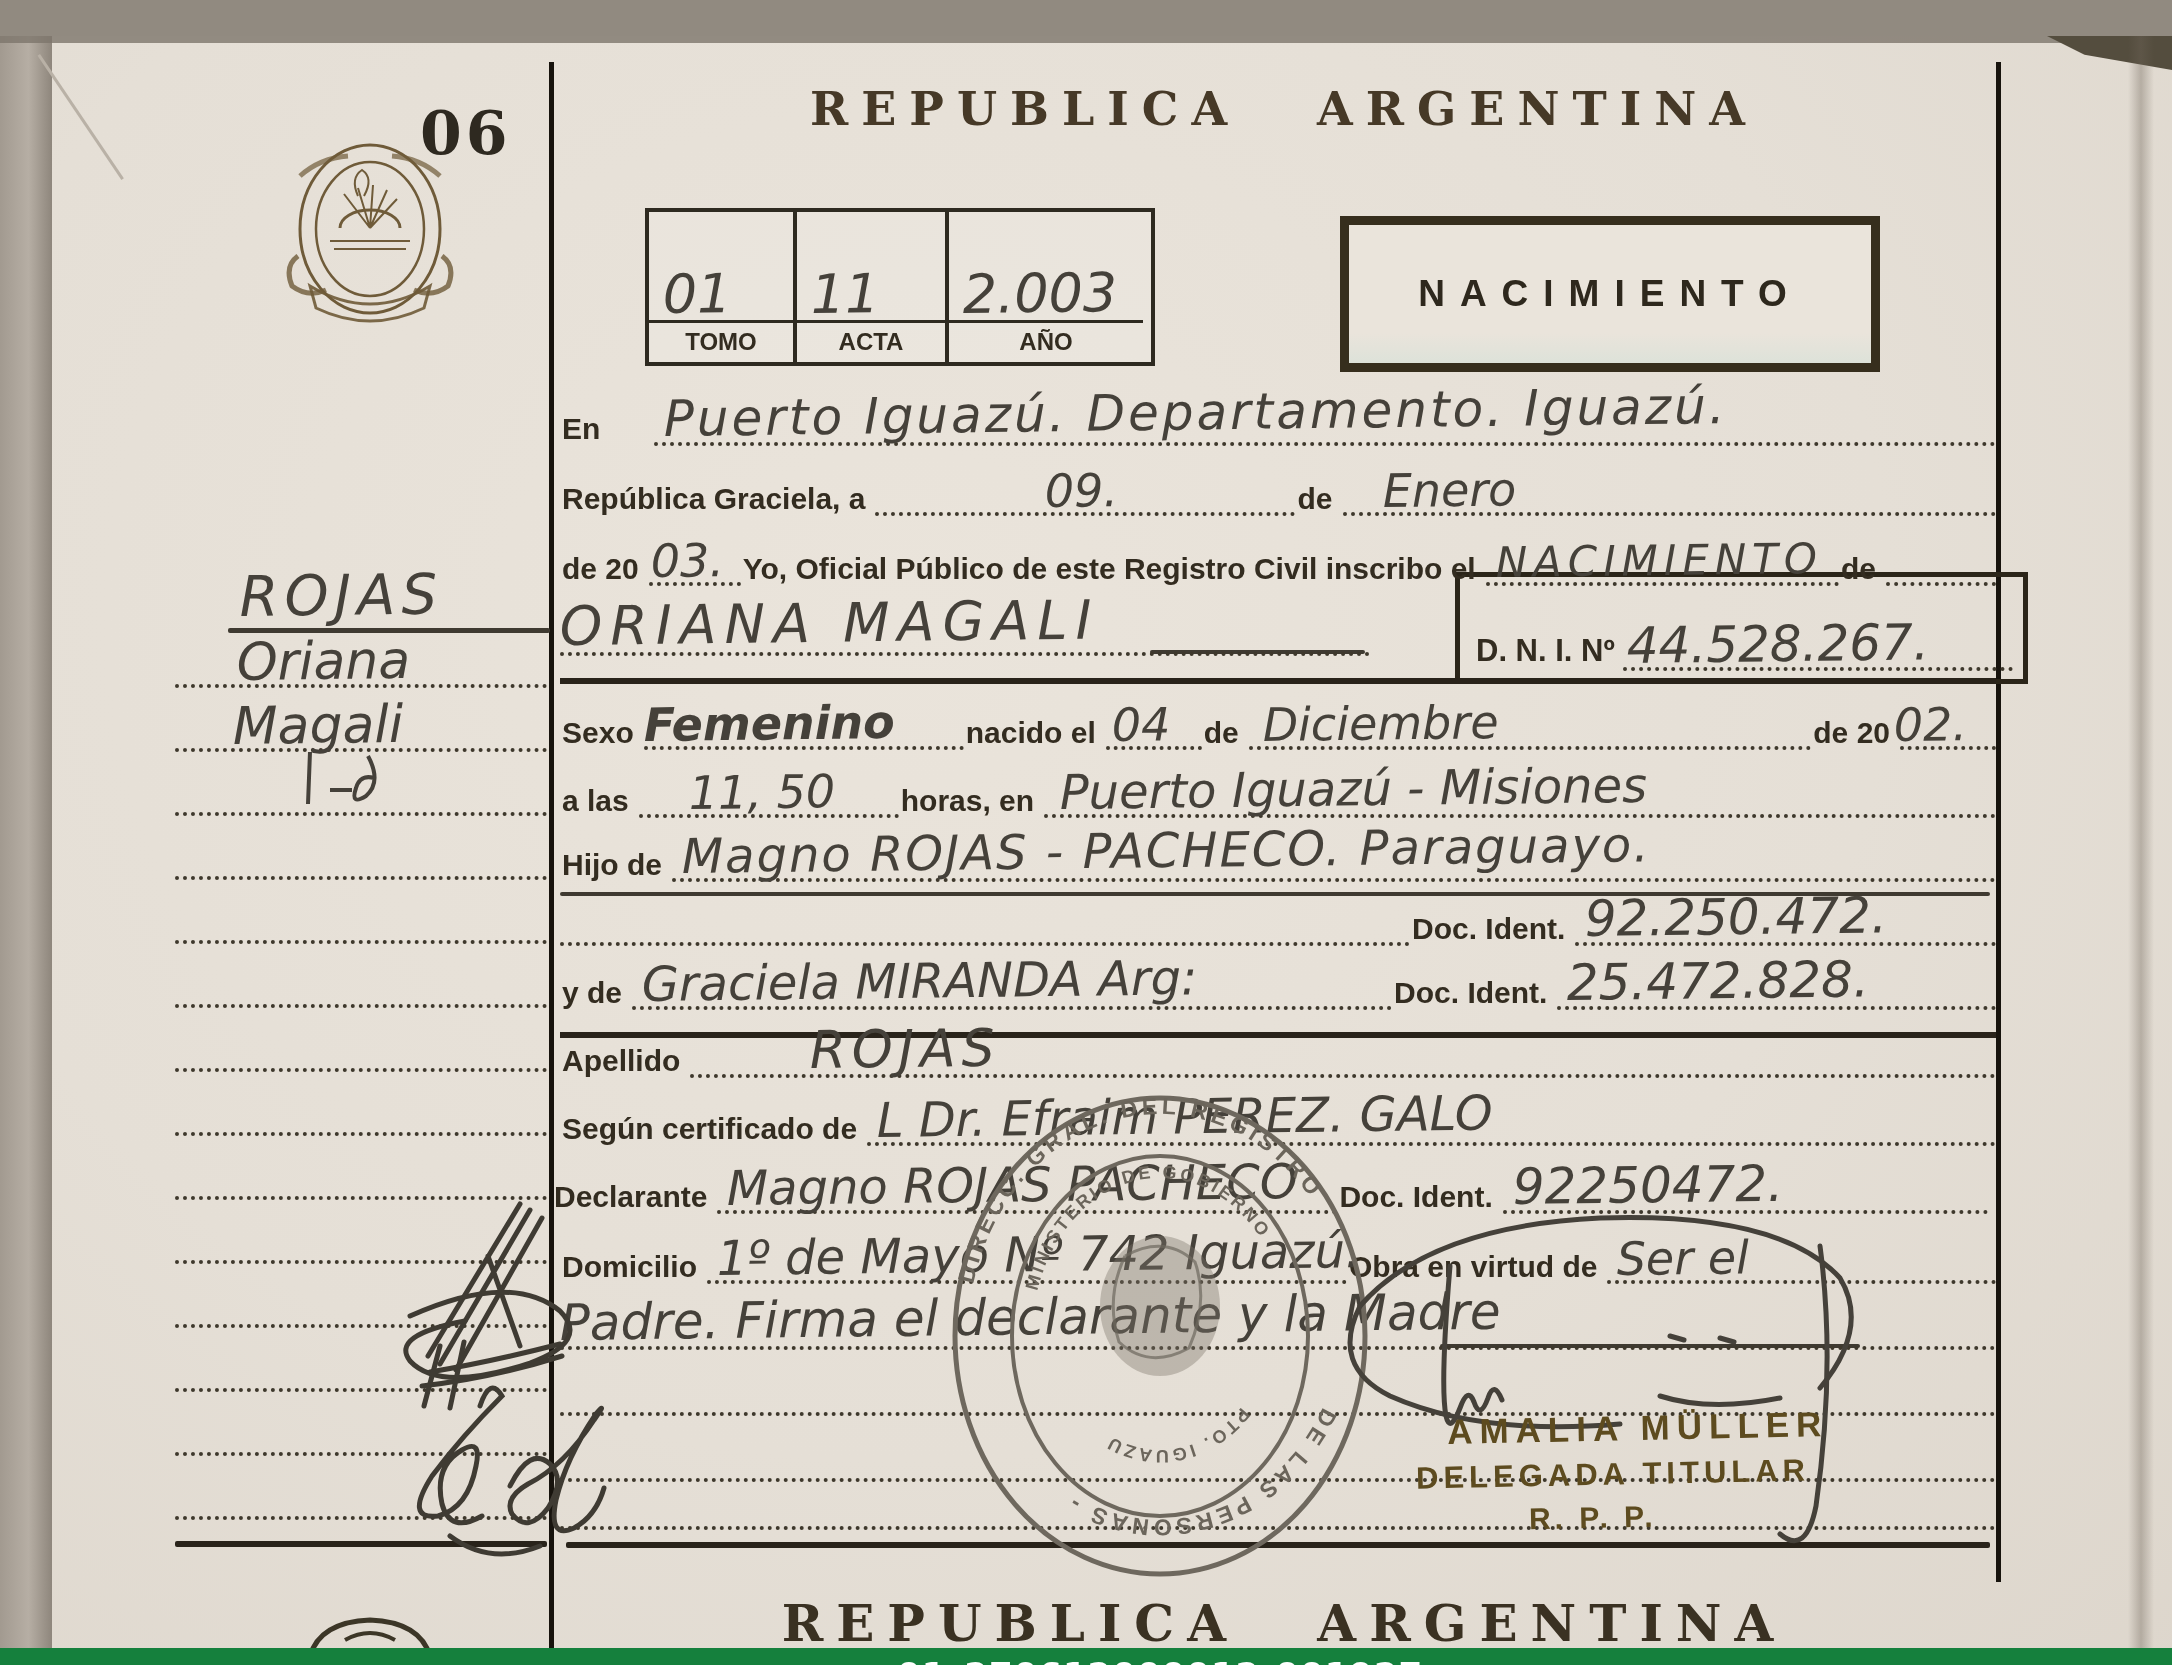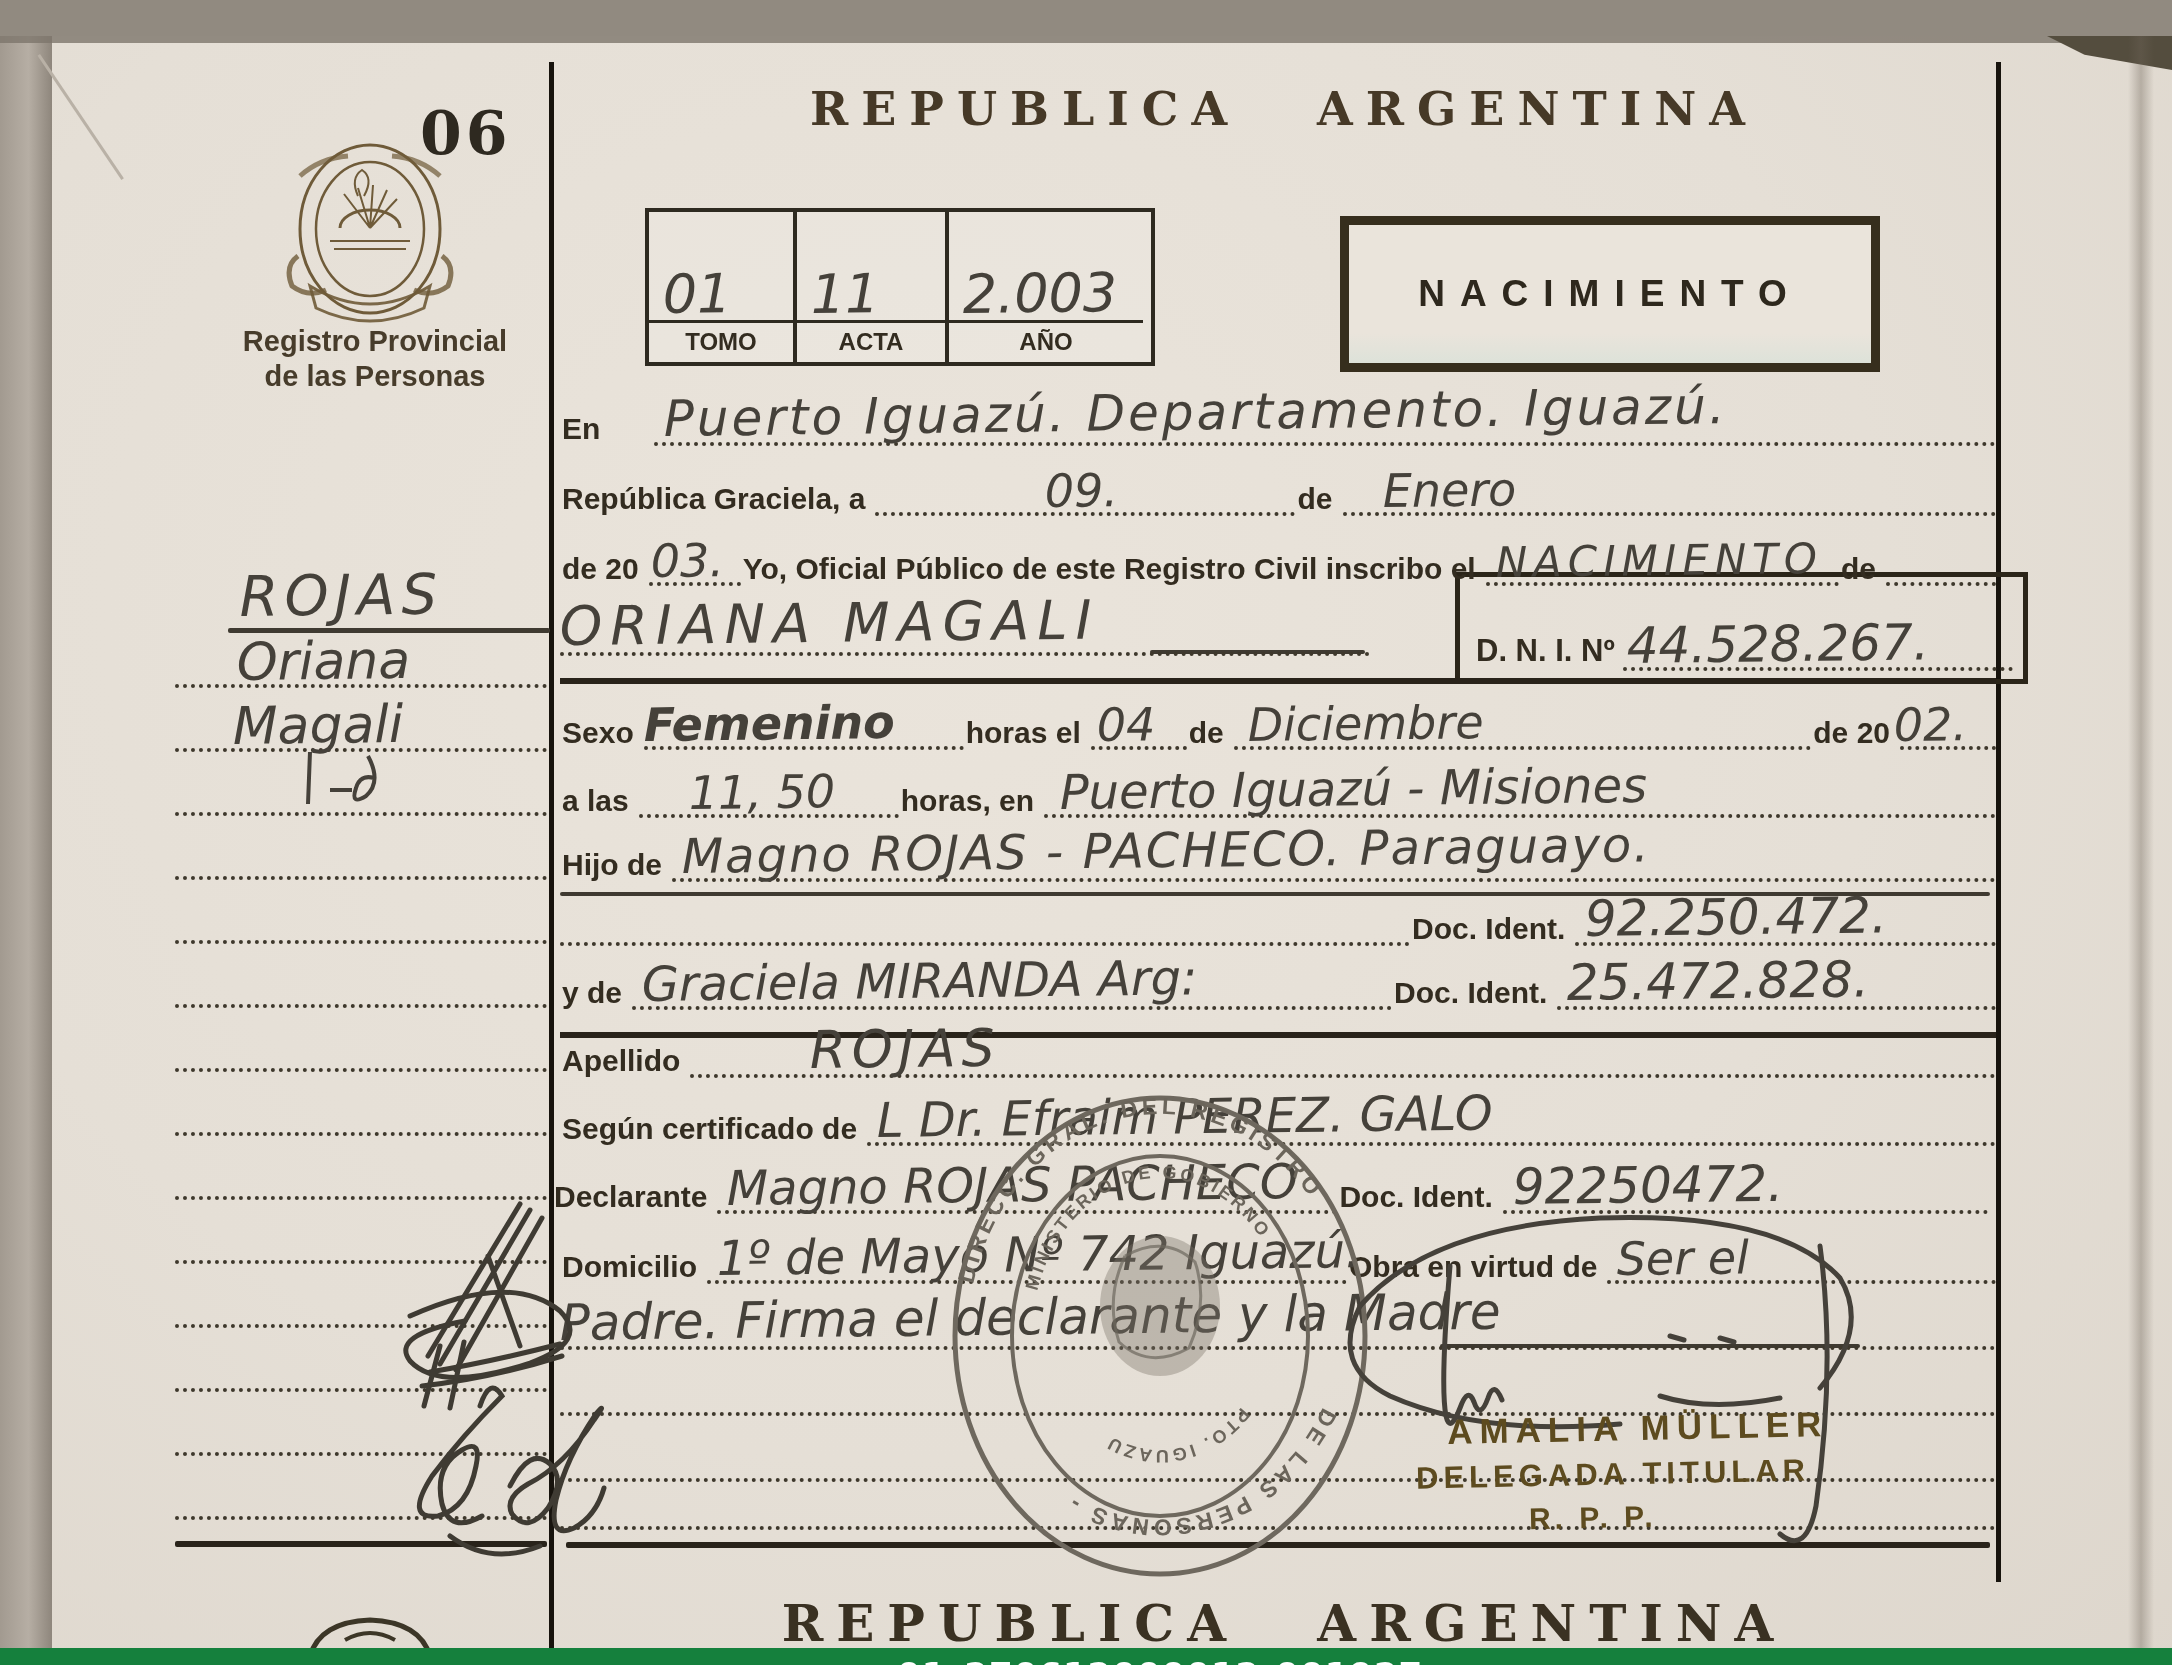--- a/index.html
+++ b/index.html
@@ -87,24 +87,20 @@
       <path d="M172,120 q14,10 6,30 q-16,12 -34,4" stroke-width="5" opacity=".8"></path>
       <path d="M40,150 q60,36 120,0 l-6,22 q-54,26 -108,0 z" stroke-width="3" opacity=".9"></path>
       <path d="M30,40 q20,-18 48,-20" stroke-width="5" opacity=".7"></path>
       <path d="M170,40 q-20,-18 -48,-20" stroke-width="5" opacity=".7"></path>
       <path d="M60,105 h80 M64,113 h72" stroke-width="2"></path>
       <path d="M100,92 l-26,-34 M100,92 l-12,-40 M100,92 l3,-43 M100,92 l17,-38 M100,92 l27,-29" stroke-width="2"></path>
       <path d="M70,92 a30,18 0 0 1 60,0" stroke-width="3"></path>
       <path d="M88,60 q-8,-18 4,-26 q12,8 2,26" stroke-width="2"></path>
     </g>
   </svg>
-  <div class="orgtxt" style="left:205px;top:288px;width:340px;">
-    <div>Registro Provincial</div>
-    <div>de las Personas</div>
-  </div>
 
   <div class="hw" style="position:absolute;left:240px;top:528px;font-size:56px;letter-spacing:6px;">ROJAS</div>
   <div class="pen-line" style="left:228px;top:592px;width:322px;height:5px;"></div>
   <div class="mrow" style="top:590px;">
     <span class="hw" style="left:62px;">Oriana</span>
   </div>
   <div class="mrow" style="top:654px;">
     <span class="hw" style="left:58px;">Magali</span>
   </div>
   <svg class="z2" style="left:290px;top:714px;" width="120" height="70" viewBox="0 0 120 70">
@@ -191,21 +187,21 @@
     </span>
   </div>
 
   <div class="heavy" style="left:560px;top:642px;width:1436px;"></div>
 
   <div class="row z2" style="left:560px;top:654px;width:1436px;">
     <span class="p">Sexo</span>
     <span class="seg" style="width:320px;font-weight:bold;">
       <span class="hw" style="left:0;">Femenino</span>
     </span>
-    <span class="p">horas el</span>
+    <span class="p">nacido el</span>
     <span class="seg" style="width:96px;">
       <span class="hw" style="left:6px;">04</span>
     </span>
     <span class="p">de</span>
     <span class="seg grow">
       <span class="hw" style="left:14px;">Diciembre</span>
     </span>
     <span class="p">de 20</span>
     <span class="seg" style="width:96px;">
       <span class="hw" style="left:-6px;">02.</span>

